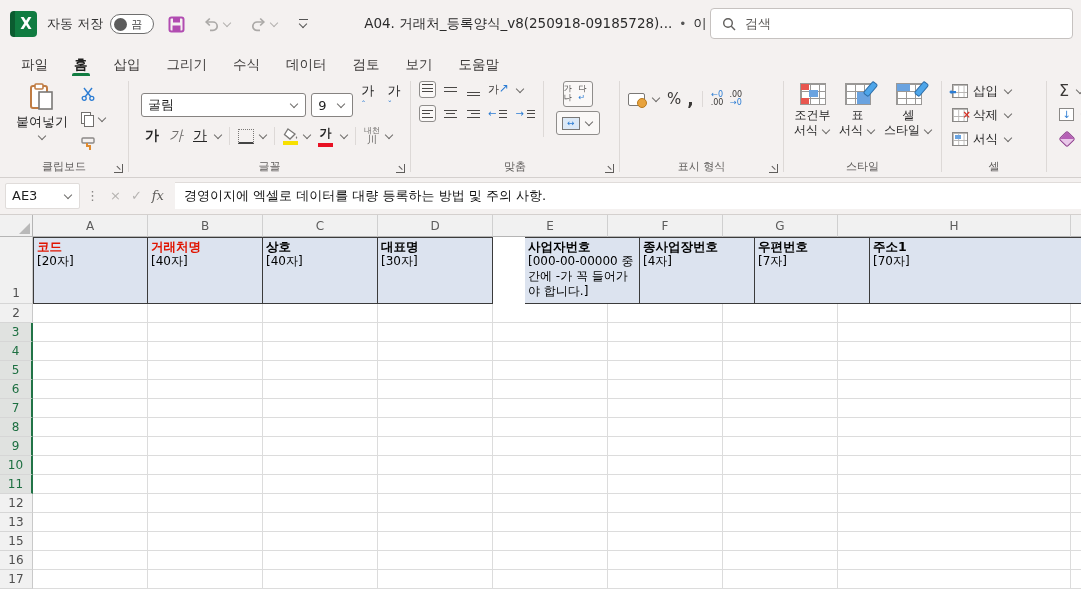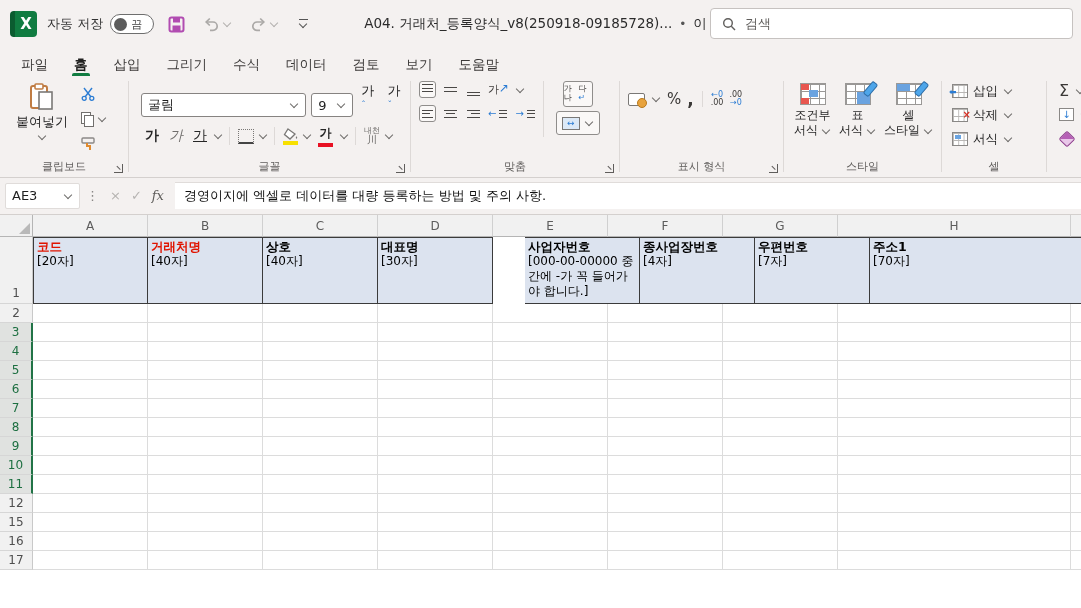--- a/index.html
+++ b/index.html
@@ -639,20 +639,32 @@
           <div class="cell" style="width: 115px;"></div>
           <div class="cell" style="width: 115px;"></div>
           <div class="cell" style="width: 115px;"></div>
           <div class="cell" style="width: 115px;"></div>
           <div class="cell" style="width: 115px;"></div>
           <div class="cell" style="width: 115px;"></div>
           <div class="cell" style="width: 233px;"></div>
           <div class="cell" style="width: 115px;"></div>
         </div>
         <div class="gridrow" style="height: 19px;">
+          <div class="rowhead">13</div>
+          <div class="cell" style="width: 115px;"></div>
+          <div class="cell" style="width: 115px;"></div>
+          <div class="cell" style="width: 115px;"></div>
+          <div class="cell" style="width: 115px;"></div>
+          <div class="cell" style="width: 115px;"></div>
+          <div class="cell" style="width: 115px;"></div>
+          <div class="cell" style="width: 115px;"></div>
+          <div class="cell" style="width: 233px;"></div>
+          <div class="cell" style="width: 115px;"></div>
+        </div>
+        <div class="gridrow" style="height: 19px;">
           <div class="rowhead">15</div>
           <div class="cell" style="width: 115px;"></div>
           <div class="cell" style="width: 115px;"></div>
           <div class="cell" style="width: 115px;"></div>
           <div class="cell" style="width: 115px;"></div>
           <div class="cell" style="width: 115px;"></div>
           <div class="cell" style="width: 115px;"></div>
           <div class="cell" style="width: 115px;"></div>
           <div class="cell" style="width: 233px;"></div>
           <div class="cell" style="width: 115px;"></div>

